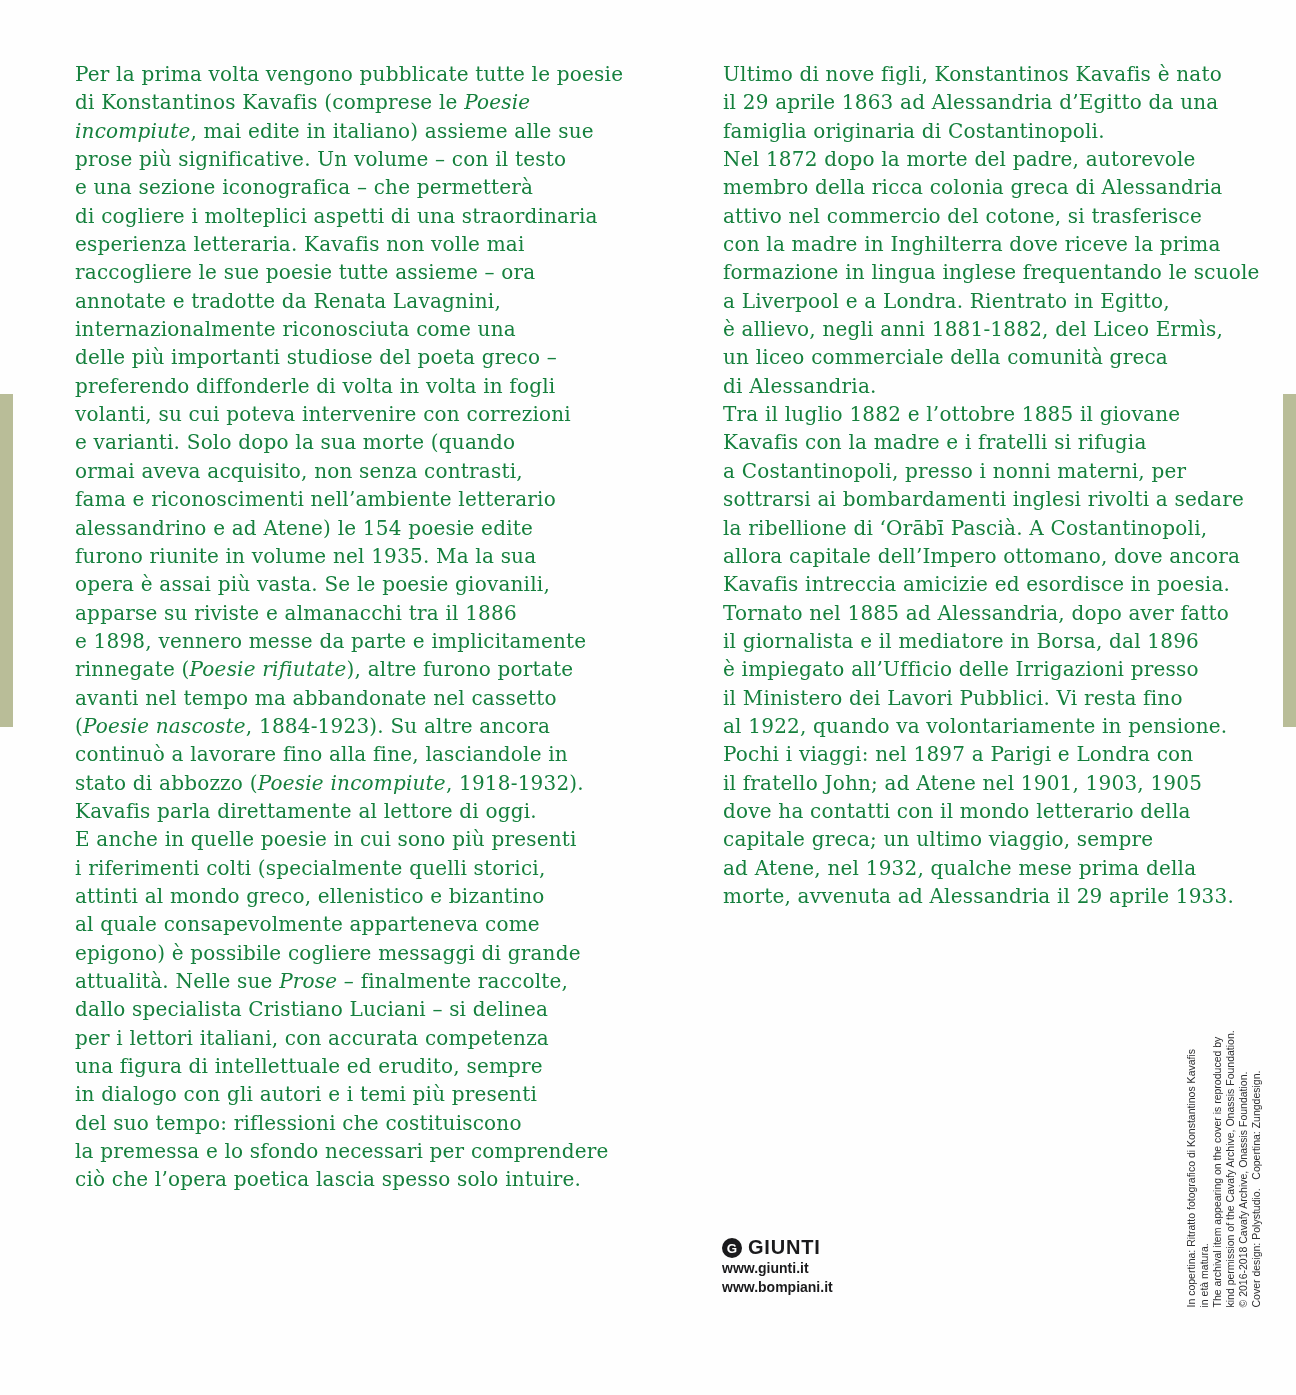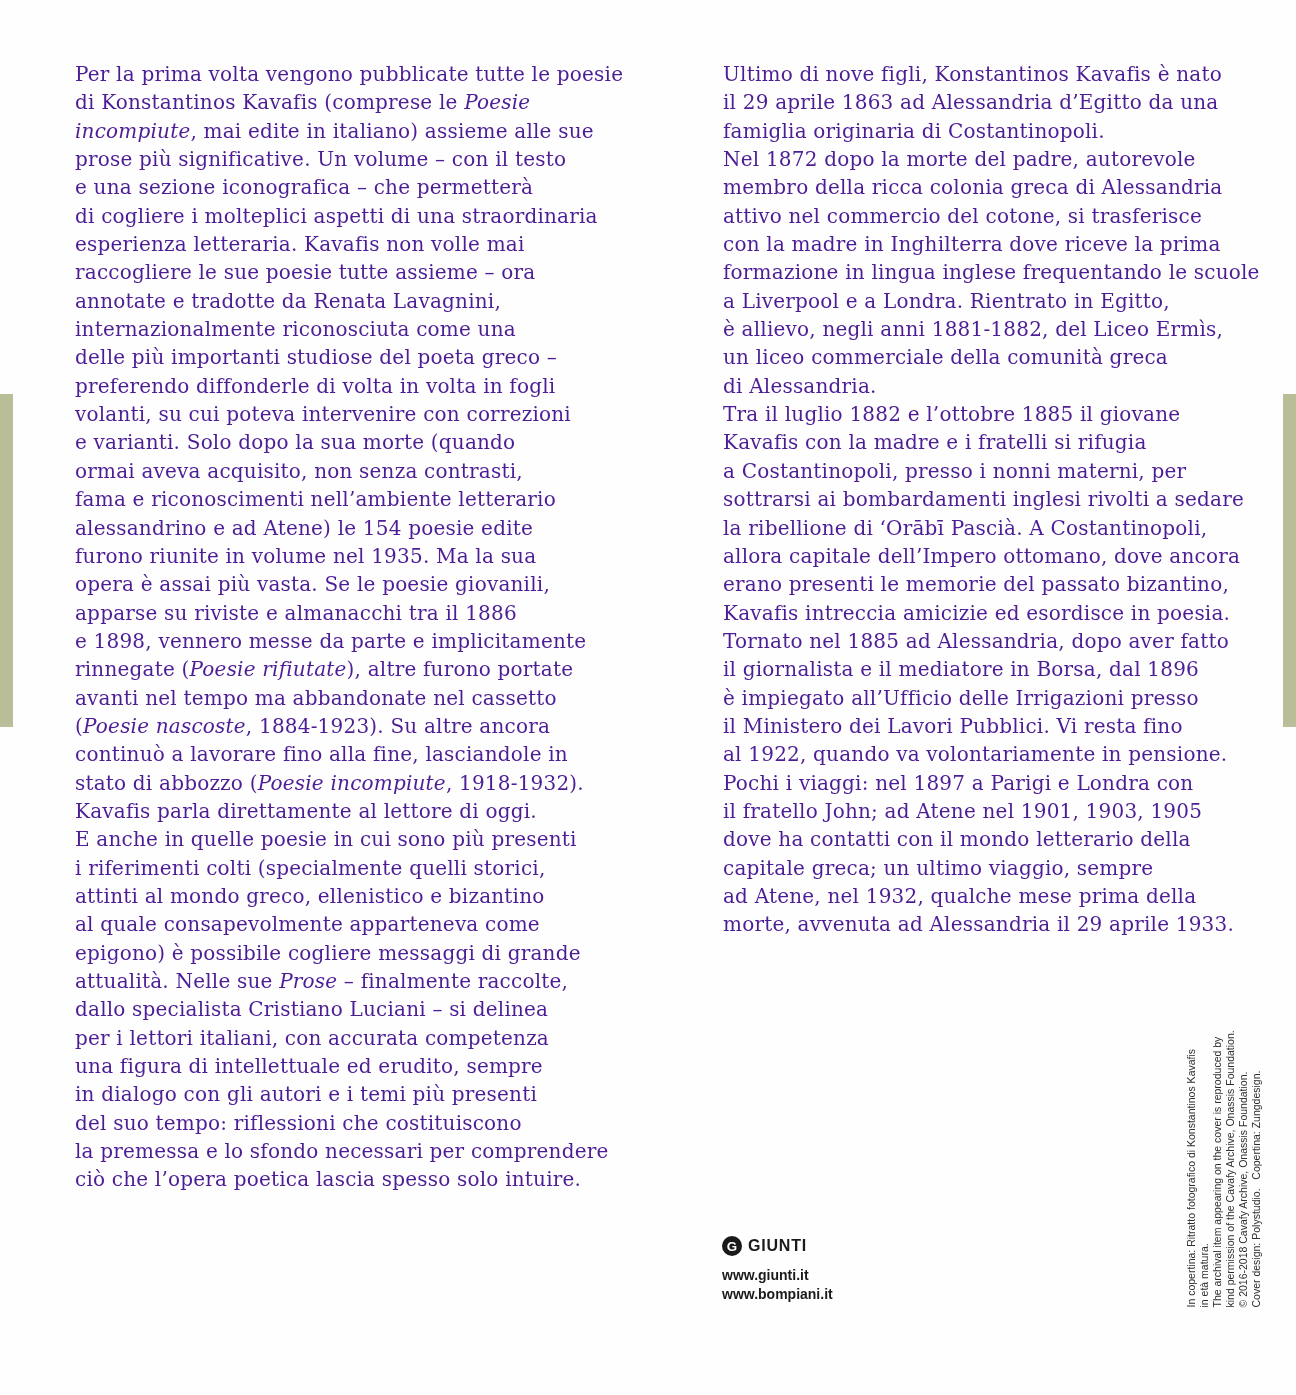--- a/index.html
+++ b/index.html
@@ -20,21 +20,21 @@
     height: 333px;
     background: #b9bd98;
   }
   .strip-left  { left: 0; }
   .strip-right { left: 1283px; }
 
   
   .column {
     position: absolute;
     top: 60px;
-    color: #4c1d95;
+    color: #15803d;
     font-size: 20px;
     line-height: 28.35px;
     letter-spacing: 0.2px;
   }
   #left-col  { left: 75px;  width: 515px; }
   #right-col { left: 723px; width: 520px; }
   .column .text-line { white-space: nowrap; }
   .column i { }
 
   
@@ -61,26 +61,25 @@
     color: #1a1a1c;
   }
   .brand-row {
     display: flex;
     align-items: center;
     gap: 6px;
   }
   .g-mark { width: 20px; height: 20px; display: inline-block; }
   .g-mark svg { width: 20px; height: 20px; display: block; }
   .brand-name {
-    font-size: 16px;
+    font-size: 20px;
     font-weight: bold;
     letter-spacing: 0.8px;
   }
   .websites {
-    margin-top: 10px;
     font-size: 14px;
     font-weight: bold;
     line-height: 19px;
   }
 </style>
 </head>
 <body>
 
 <div class="strip strip-left"></div>
 <div class="strip strip-right"></div>
@@ -140,21 +139,20 @@
     <div class="text-line"><span>a Liverpool e a Londra. Rientrato in Egitto,</span></div>
     <div class="text-line"><span>è allievo, negli anni 1881-1882, del Liceo Ermìs,</span></div>
     <div class="text-line"><span>un liceo commerciale della comunità greca</span></div>
     <div class="text-line"><span>di Alessandria.</span></div>
     <div class="text-line"><span>Tra il luglio 1882 e l’ottobre 1885 il giovane</span></div>
     <div class="text-line"><span>Kavafis con la madre e i fratelli si rifugia</span></div>
     <div class="text-line"><span>a Costantinopoli, presso i nonni materni, per</span></div>
     <div class="text-line"><span>sottrarsi ai bombardamenti inglesi rivolti a sedare</span></div>
     <div class="text-line"><span>la ribellione di ʻOrābī Pascià. A Costantinopoli,</span></div>
     <div class="text-line"><span>allora capitale dell’Impero ottomano, dove ancora</span></div>
-    <div class="text-line"><span>erano presenti le memorie del passato bizantino,</span></div>
     <div class="text-line"><span>Kavafis intreccia amicizie ed esordisce in poesia.</span></div>
     <div class="text-line"><span>Tornato nel 1885 ad Alessandria, dopo aver fatto</span></div>
     <div class="text-line"><span>il giornalista e il mediatore in Borsa, dal 1896</span></div>
     <div class="text-line"><span>è impiegato all’Ufficio delle Irrigazioni presso</span></div>
     <div class="text-line"><span>il Ministero dei Lavori Pubblici. Vi resta fino</span></div>
     <div class="text-line"><span>al 1922, quando va volontariamente in pensione.</span></div>
     <div class="text-line"><span>Pochi i viaggi: nel 1897 a Parigi e Londra con</span></div>
     <div class="text-line"><span>il fratello John; ad Atene nel 1901, 1903, 1905</span></div>
     <div class="text-line"><span>dove ha contatti con il mondo letterario della</span></div>
     <div class="text-line"><span>capitale greca; un ultimo viaggio, sempre</span></div>

